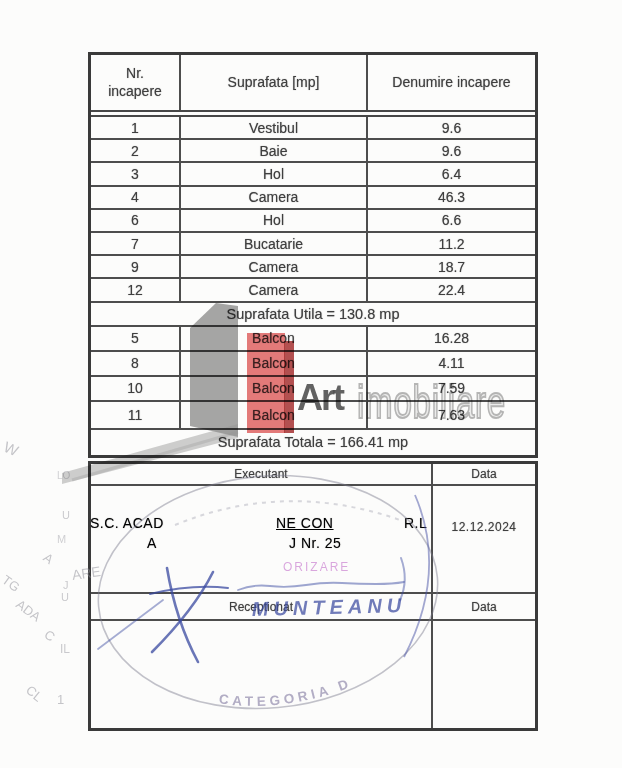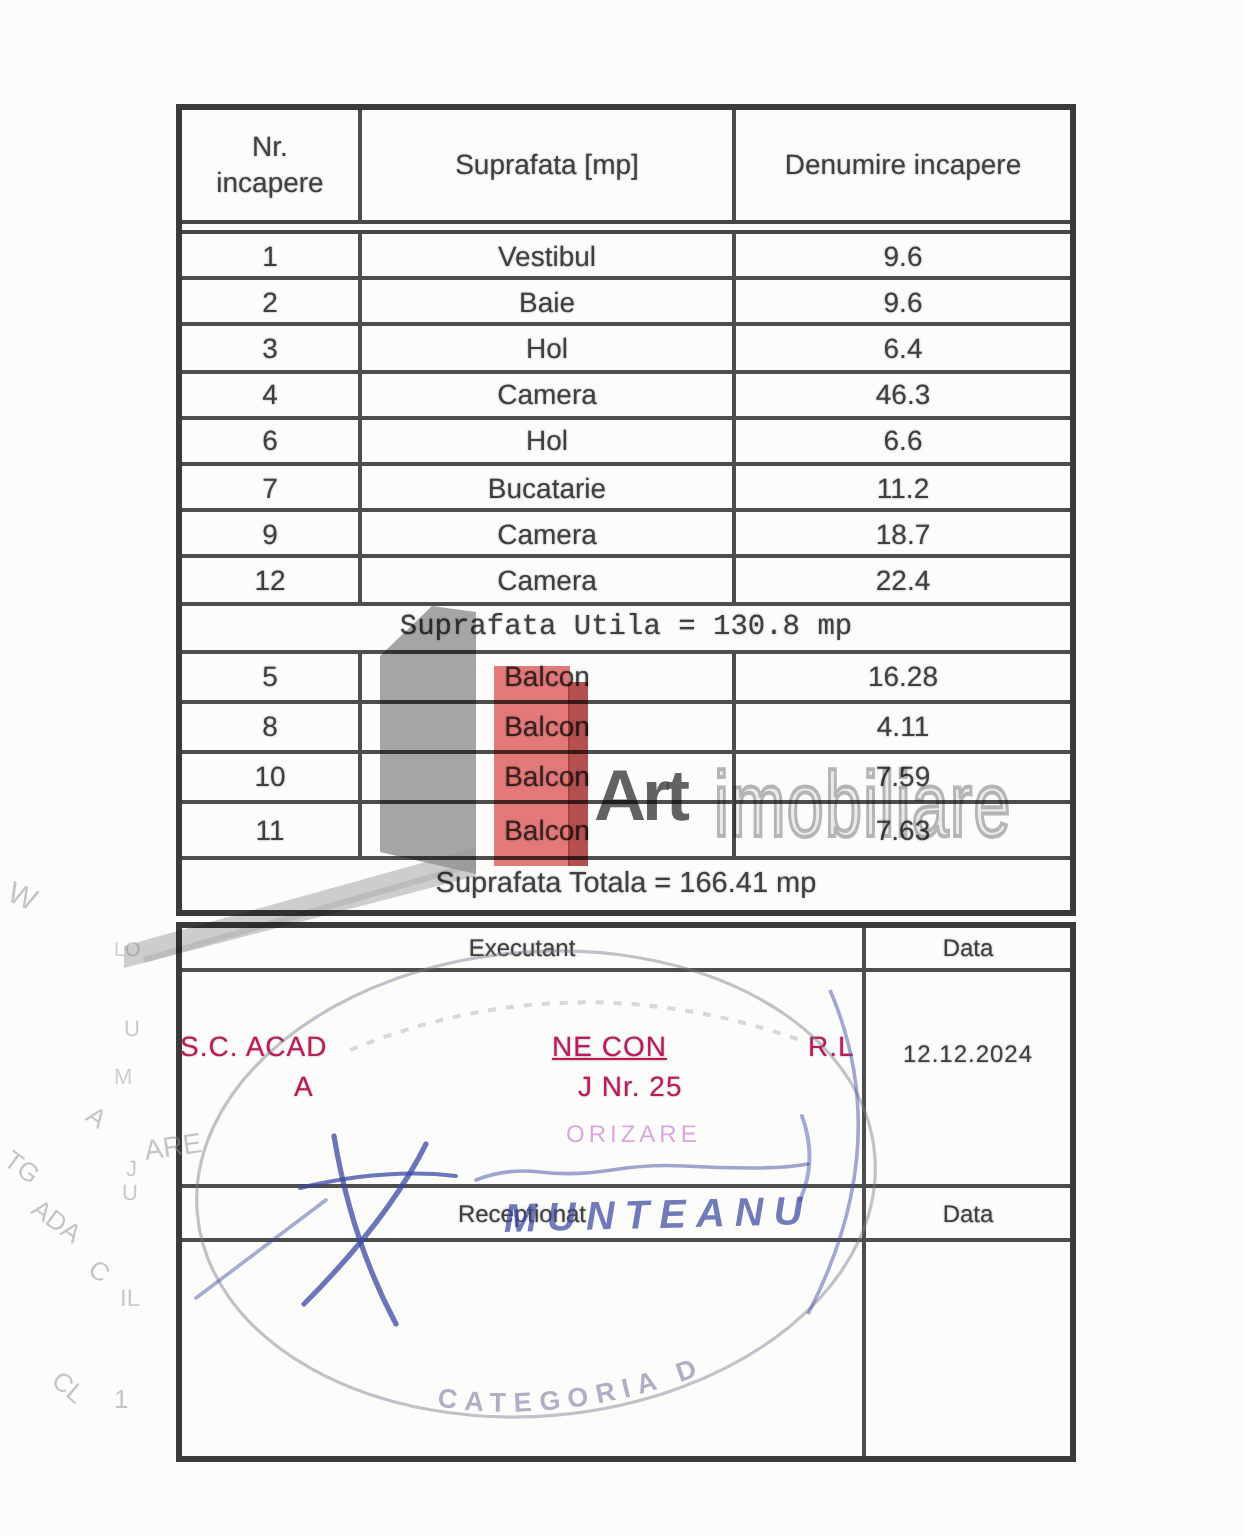--- a/index.html
+++ b/index.html
@@ -17,39 +17,39 @@
     border: 3px solid #3a3a3a; z-index: 1;
   }
   .thead { display: grid; grid-template-columns: 90px 187px 1fr; height: 57px; border-bottom: 2px solid #474747; }
   .th { display: flex; flex-direction: column; align-items: center; justify-content: center; font-size: 14px; line-height: 1.25; text-align: center; }
   .thead .th:nth-child(-n+2), .row .c:nth-child(-n+2) { border-right: 2px solid #4d4d4d; }
   .dline { height: 5px; border-bottom: 2px solid #474747; }
   .row { display: grid; grid-template-columns: 90px 187px 1fr; height: 23.2px; border-bottom: 2px solid #4d4d4d; }
   .rows-balcon .row { height: 25px; }
   .rows-balcon .row:last-child { height: 28px; }
   .row .c { display: flex; align-items: center; justify-content: center; font-size: 14px; }
-  .sumrow { height: 24px; border-bottom: 2px solid #4d4d4d; display: flex; align-items: center; justify-content: center; font-size: 14.5px; font-family: Liberation Mono, monospace; }
+  .sumrow { height: 24px; border-bottom: 2px solid #4d4d4d; display: flex; align-items: center; justify-content: center; font-size: 14.5px; }
   .totrow { height: 25.4px; border-bottom: none; display: flex; align-items: center; justify-content: center; font-size: 14.5px; }
 
   
   .tbl2 {
     position: absolute; left: 88px; top: 461px; width: 450px; height: 270px;
     border: 3px solid #3a3a3a; z-index: 1;
   }
   .srow { display: grid; grid-template-columns: 342px 1fr; border-bottom: 2px solid #4d4d4d; }
   .srow .sc { display: flex; align-items: flex-start; justify-content: center; font-size: 12px; }
   .srow .sc:first-child { border-right: 2px solid #4d4d4d; }
   .srow.hdr { height: 22px; } .srow.hdr .sc { align-items: center; }
   .srow.body1 { height: 108px; }
   .srow.hdr2 { height: 27px; } .srow.hdr2 .sc { align-items: center; }
   .srow.body2 { height: 107px; border-bottom: none; }
   .datecell { padding-top: 34px; font-size: 14.5px; letter-spacing: .5px; }
 
   
-  .frag { position: absolute; z-index: 2; font-size: 14px; color: #be185d; letter-spacing: .5px; text-shadow: 0 0 1px rgba(70,70,70,.55); }
+  .frag { position: absolute; z-index: 2; font-size: 14px; color: #000000; letter-spacing: .5px; text-shadow: 0 0 1px rgba(70,70,70,.55); }
   .frag.faint { color: #a21caf; opacity: .38; letter-spacing: 2px; font-size: 12px; text-shadow: none; }
 
   
   .wm-svg { position: absolute; left: 0; top: 0; z-index: 3; mix-blend-mode: multiply; pointer-events: none; }
   .brand-art {
     position: absolute; left: 297px; top: 380px; z-index: 3; line-height: 1;
     font-size: 36px; font-weight: bold; letter-spacing: -2px;
     color: rgba(72,72,72,.85); mix-blend-mode: multiply;
   }
   .brand-light {

